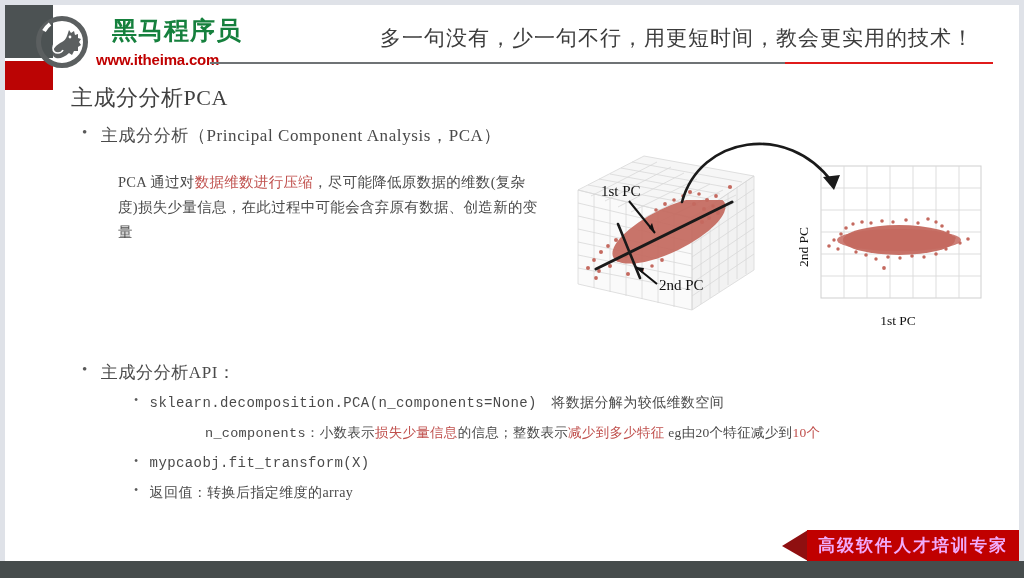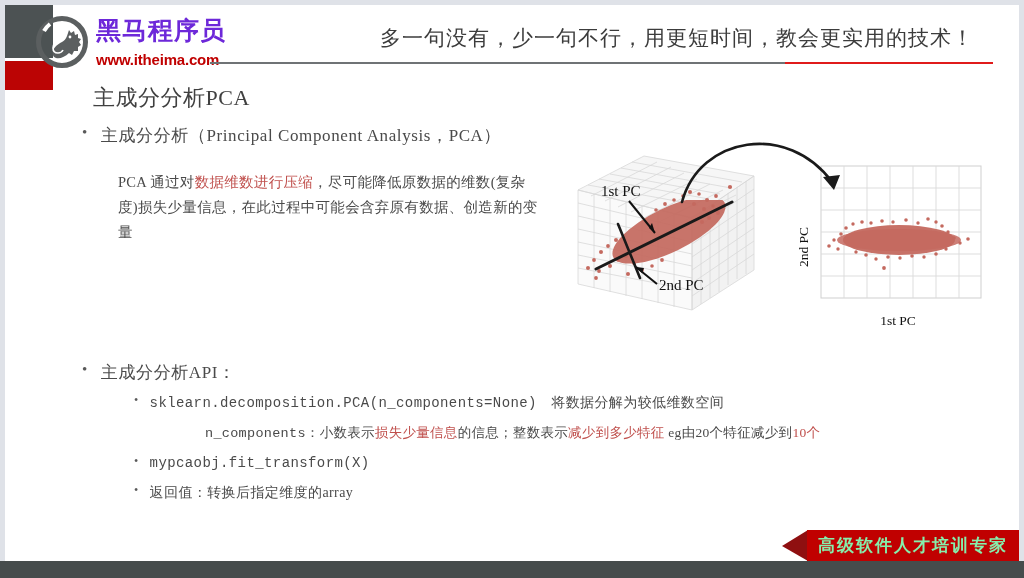--- a/index.html
+++ b/index.html
@@ -46,22 +46,23 @@
 
   
   .logo-wrap {
     position: absolute; left: 36px; top: 16px;
     display: flex; align-items: center; gap: 8px;
   }
   .logo-mark { width: 52px; height: 52px; flex: 0 0 52px; }
   .logo-text { display: flex; flex-direction: column; line-height: 1; }
   .logo-cn {
     font-family: "Liberation Sans", sans-serif;
-    font-size: 25px; font-weight: bold; color: #6d28d9;
+    font-size: 25px; font-weight: bold; color: #15803d;
     letter-spacing: 1px;
+    margin-left: 16px;
   }
   .logo-url {
     font-family: "Liberation Sans", sans-serif;
     font-size: 15px; font-weight: bold; color: #c00000;
     letter-spacing: -0.2px; margin-top: 9px;
   }
   .tagline {
     position: absolute; left: 380px; top: 24px;
     font-family: "Liberation Sans", sans-serif;
     font-size: 21px; color: #3c3c3c; letter-spacing: 1px;
@@ -71,21 +72,21 @@
     position: absolute; left: 210px; top: 62px; width: 575px; height: 2px;
     background: #6f7375;
   }
   .rule-red {
     position: absolute; left: 785px; top: 62px; width: 208px; height: 2px;
     background: #e01b1b;
   }
 
   
   .page-title {
-    position: absolute; left: 93px; top: 83px;
+    position: absolute; left: 71px; top: 83px;
     font-size: 22px; color: #404040; letter-spacing: 0.5px;
   }
   .bullet-row {
     position: absolute; display: flex; align-items: flex-start;
     color: #4a4a4a;
   }
   .bullet-dot {
     color: #595959; margin-right: 13px; line-height: 1.1;
   }
   .lvl1 { font-size: 17px; letter-spacing: 0.6px; }
@@ -130,21 +131,21 @@
     border-bottom: 15px solid transparent;
     border-right: 26px solid #8f0f10;
   }
   .ribbon-body {
     position: absolute; left: 25px; top: 0; right: 0; height: 31px;
     background: #c00000;
     display: flex; align-items: center; justify-content: center;
   }
   .ribbon-text {
     font-family: "Liberation Sans", sans-serif;
-    font-size: 17px; font-weight: bold; color: #86efac;
+    font-size: 17px; font-weight: bold; color: #f0abfc;
     letter-spacing: 2px;
   }
 </style>
 </head>
 <body>
 
 <div class="slide">
 
   <div class="edge-top"></div>
   <div class="edge-left-line"></div>

